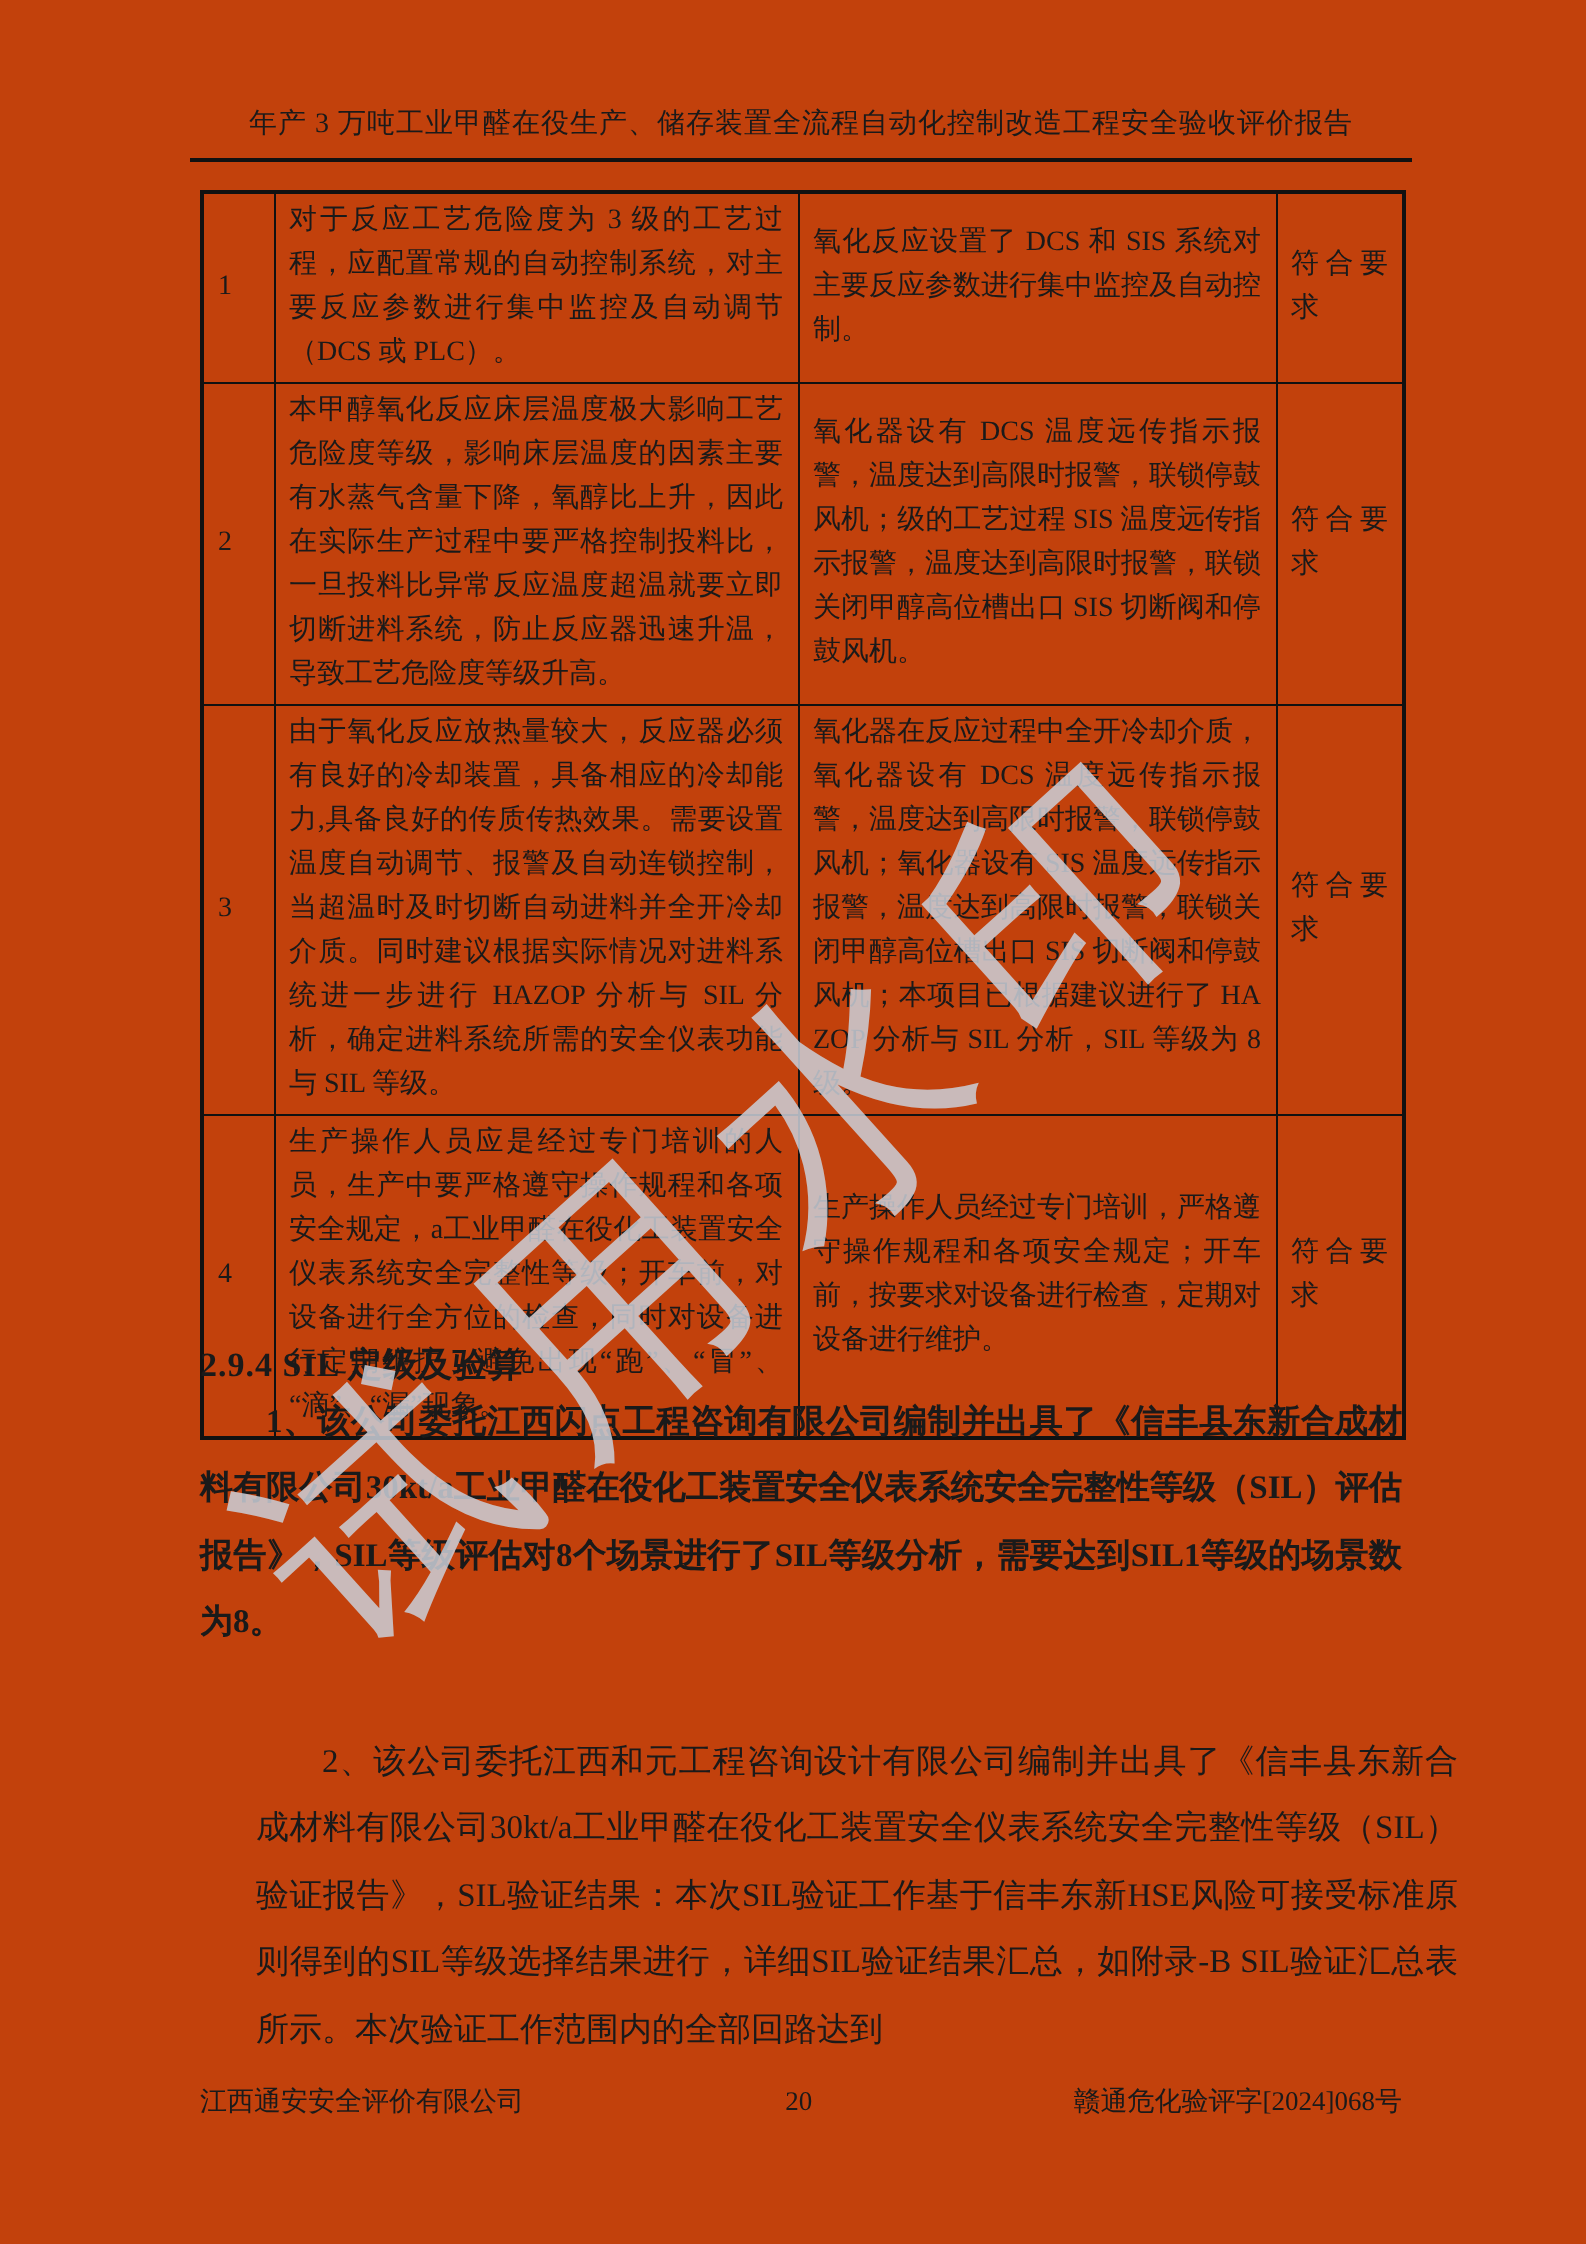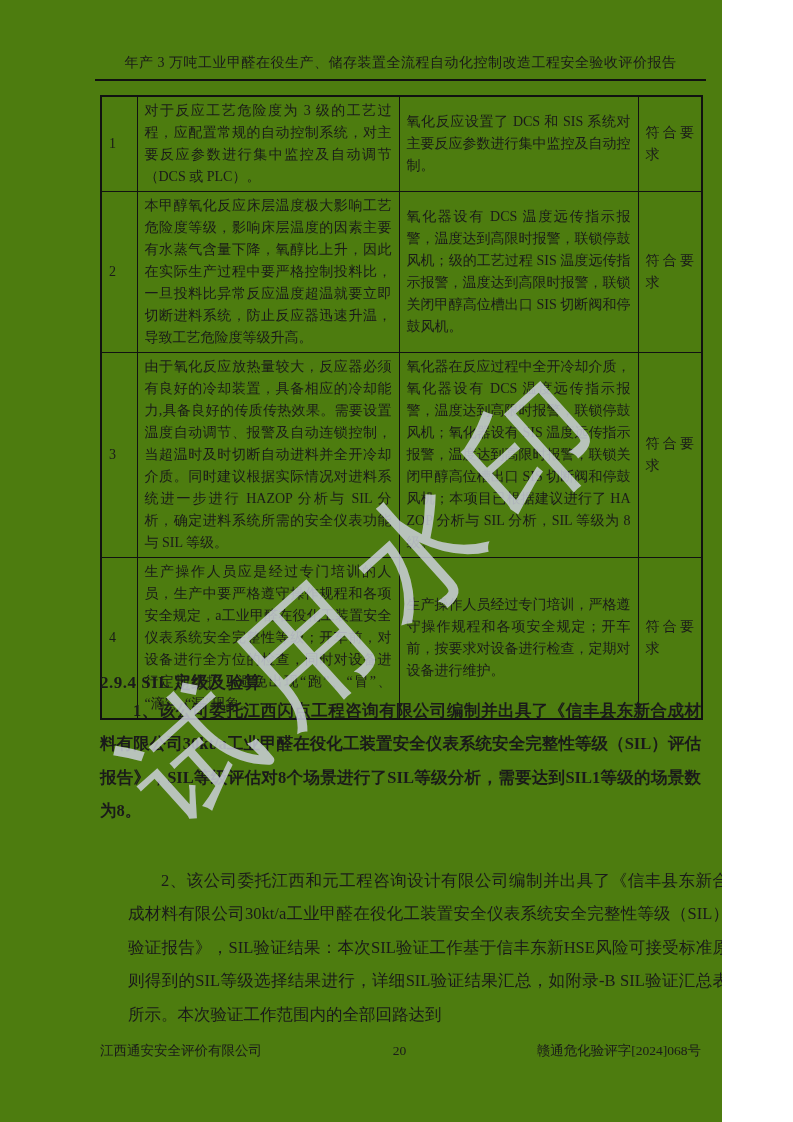--- a/index.html
+++ b/index.html
@@ -2,23 +2,23 @@
 <html lang="zh"><head>
 <meta charset="utf-8">
 <style>
   html, body {
     margin: 0;
     padding: 0;
     background: #ffffff;
   }
   .page {
     position: relative;
-    width: 722px;
+    width: 793px;
     height: 1122px;
-    background: #4d7c0f;
+    background: #c2410c;
     overflow: hidden;
     font-family: "Liberation Serif", "DejaVu Serif", serif;
     color: #1a1a1a;
   }
   
   .header-title {
     position: absolute;
     left: 95px;
     top: 53px;
     width: 611px;

